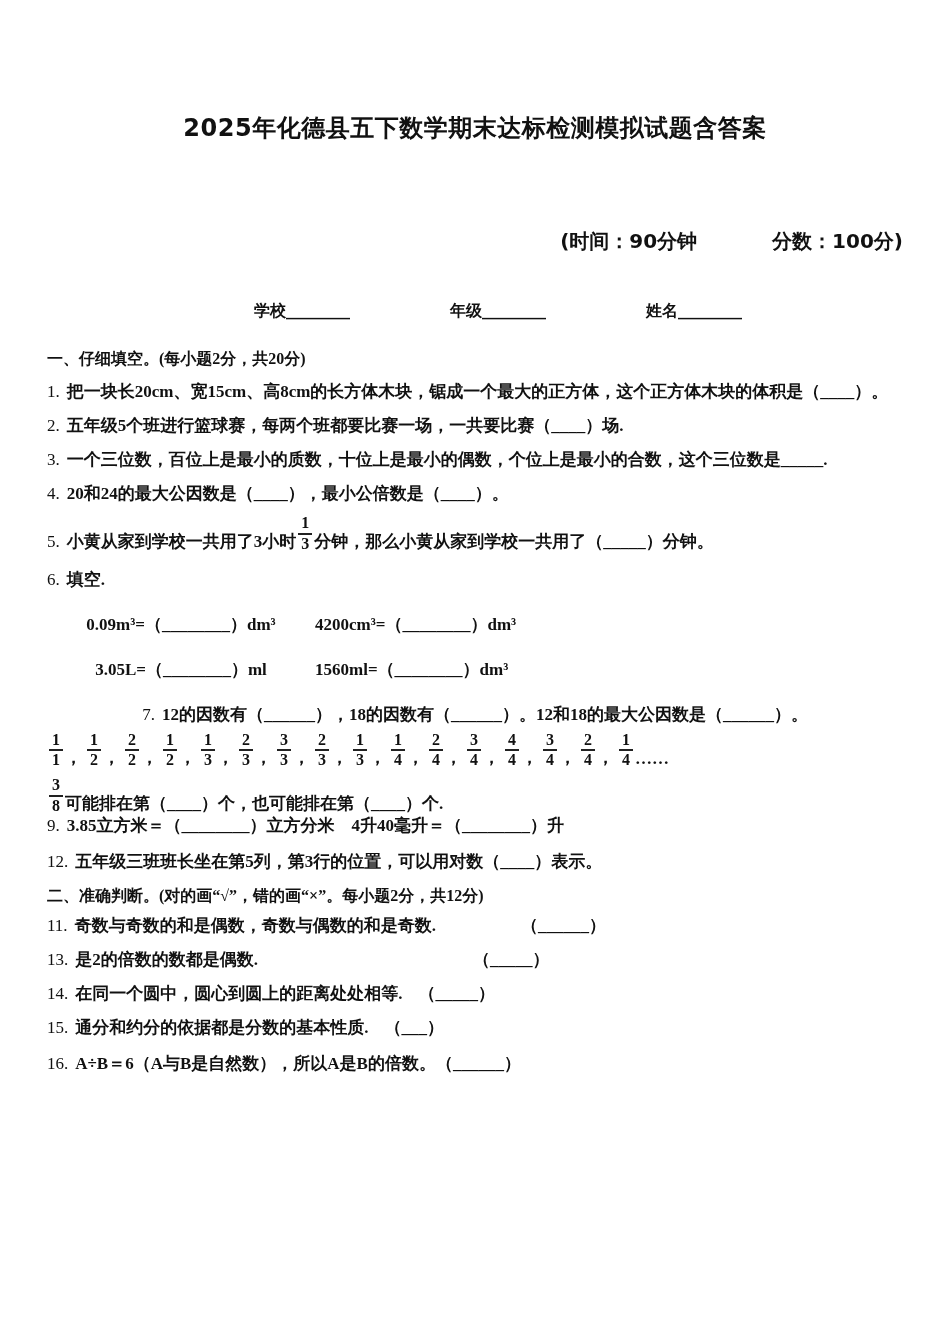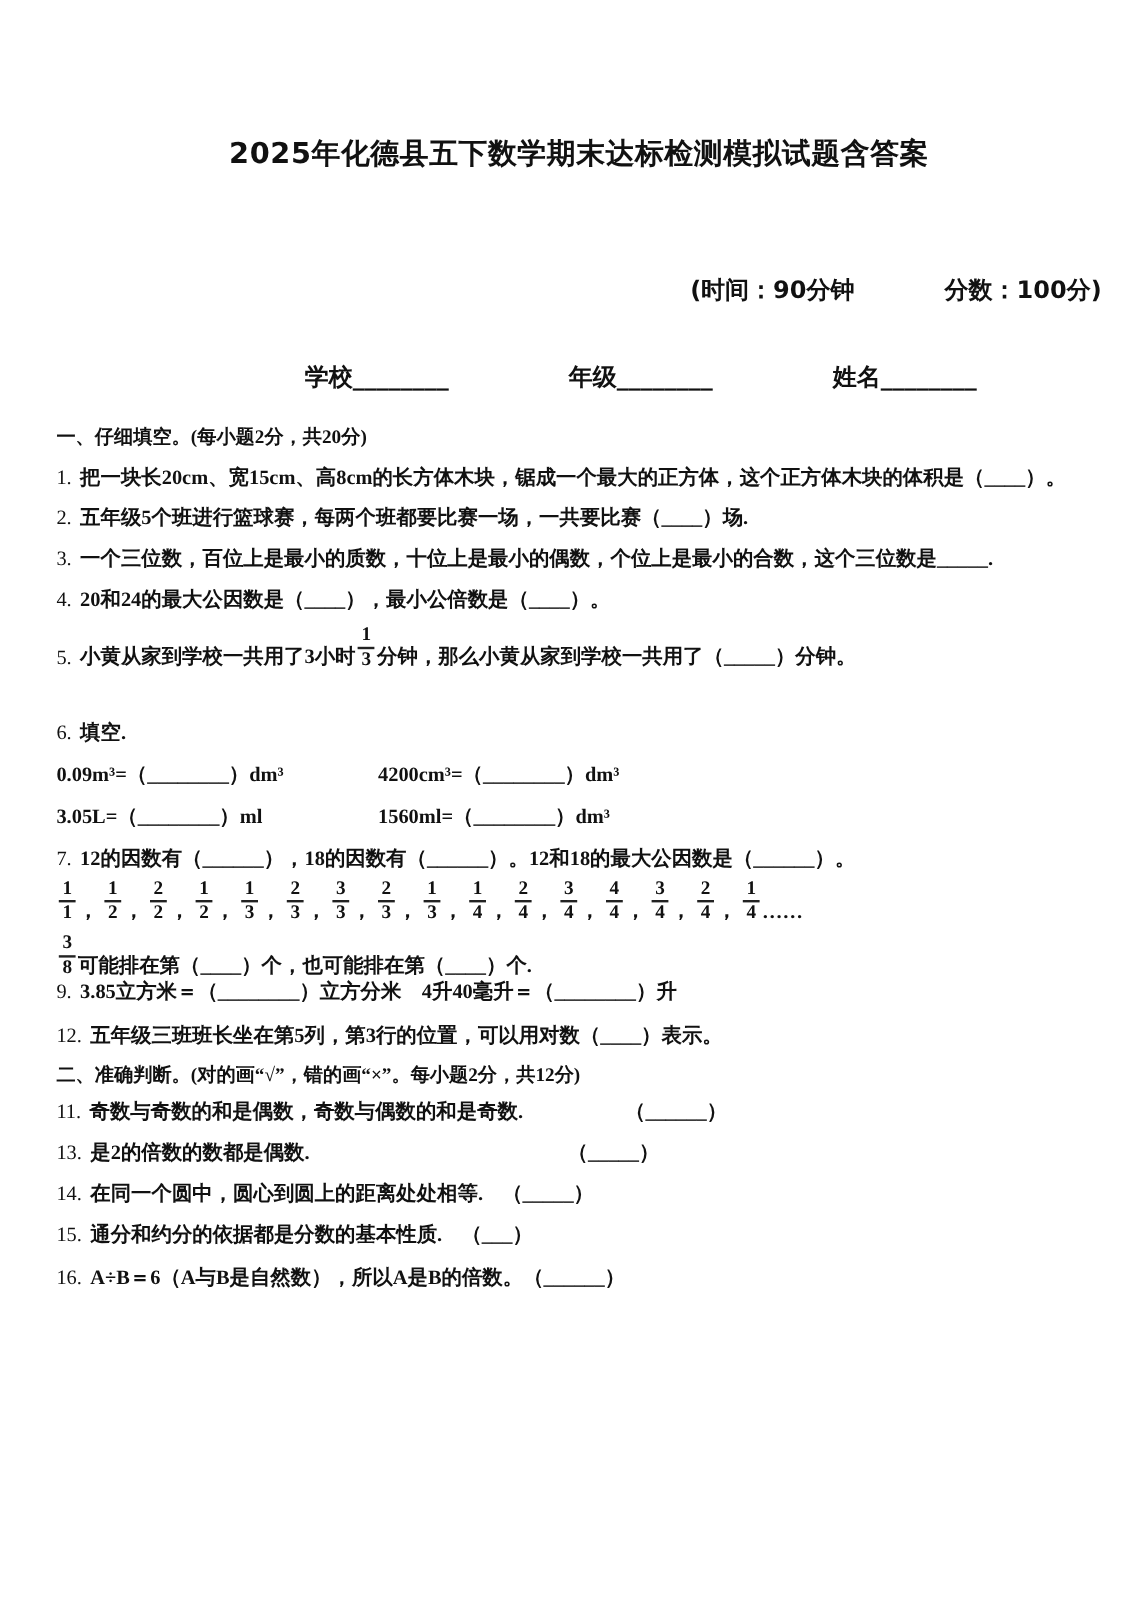--- a/index.html
+++ b/index.html
@@ -4,21 +4,21 @@
 <style>
   * { margin: 0; padding: 0; box-sizing: border-box; }
   html, body { background: #ffffff; }
   .page {
     position: relative;
     width: 950px;
     height: 1077px;
     background: #ffffff;
     color: #111111;
     font-family: "Liberation Serif", "DejaVu Serif", serif;
-    padding: 112px 32px 0 47px;
+    padding: 112px 47px 0 47px;
     overflow: hidden;
   }
   .title {
     text-align: center;
     font-size: 24px;
     font-weight: 900;
     font-family: "DejaVu Sans", "Liberation Sans", sans-serif;
     letter-spacing: 0.5px;
   }
   .meta {
@@ -28,21 +28,21 @@
     gap: 75px;
     font-size: 20px;
     font-weight: bold;
     font-family: "DejaVu Sans", "Liberation Sans", sans-serif;
   }
   .fields {
     margin-top: 46px;
     padding-left: 207px;
     display: flex;
     gap: 100px;
-    font-size: 20px;
+    font-size: 16px;
     font-weight: bold;
     font-family: "DejaVu Sans", "Liberation Sans", sans-serif;
     text-align: right;
   }
   .sec-heading {
     font-size: 16px;
     font-weight: bold;
     line-height: 22px;
   }
   .q {
@@ -50,23 +50,23 @@
     line-height: 22px;
   }
   .q-no {
     font-weight: normal;
     font-family: "Liberation Serif", "DejaVu Serif", serif;
     margin-right: 7px;
   }
   .q-text, .q-blank { font-weight: bold; }
   .mt-26 { margin-top: 26px; }
   .mt-24 { }
-  .mt-36 { margin-top: 41px; }
+  .mt-36 { margin-top: 16px; }
   .mt-14 { margin-top: 14px; }
-  .mt-13 { margin-top: 13px; }
+  .mt-13 { margin-top: 23px; text-align: center; }
   .mt-12 { margin-top: 12px; }
   .mt-11 { margin-top: 11px; }
   .mt-10 { margin-top: 10px; }
   .mt-8  { margin-top: 8px; }
   .mt-7  { margin-top: 7px; }
   .mt-6  { margin-top: 6px; }
   .gap-sm { margin-left: 16px; }
   .gap-md { margin-left: 85px; }
   .gap-xl { margin-left: 215px; }
   .two-col { display: flex; }

